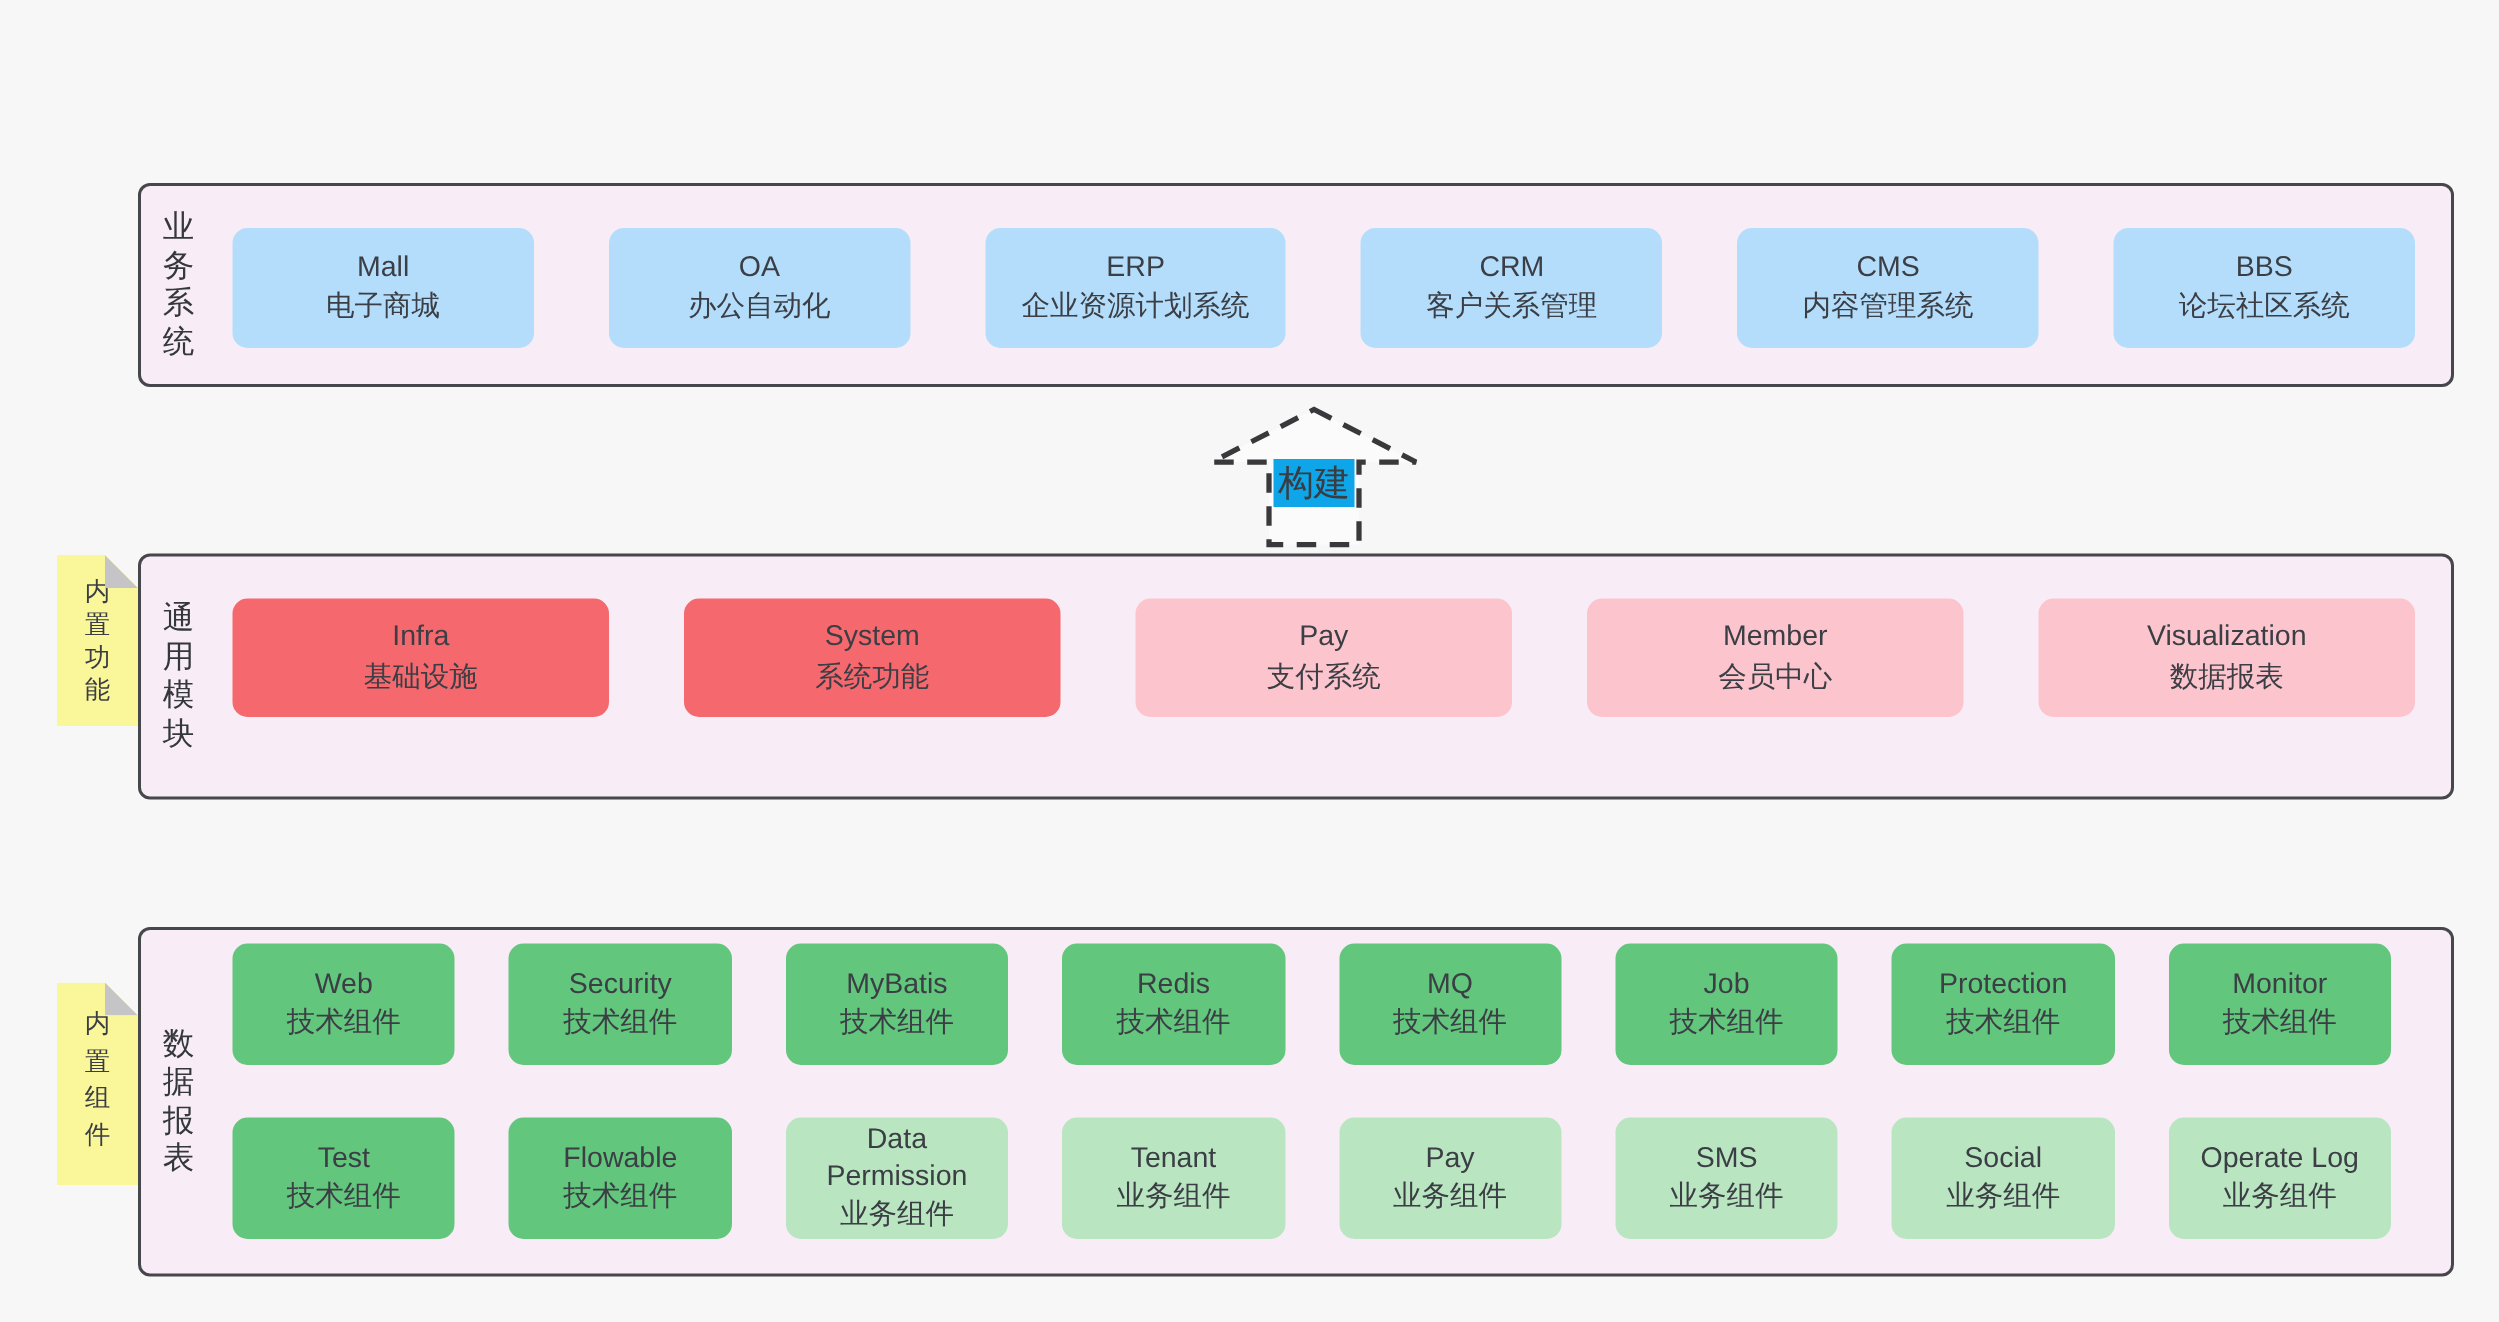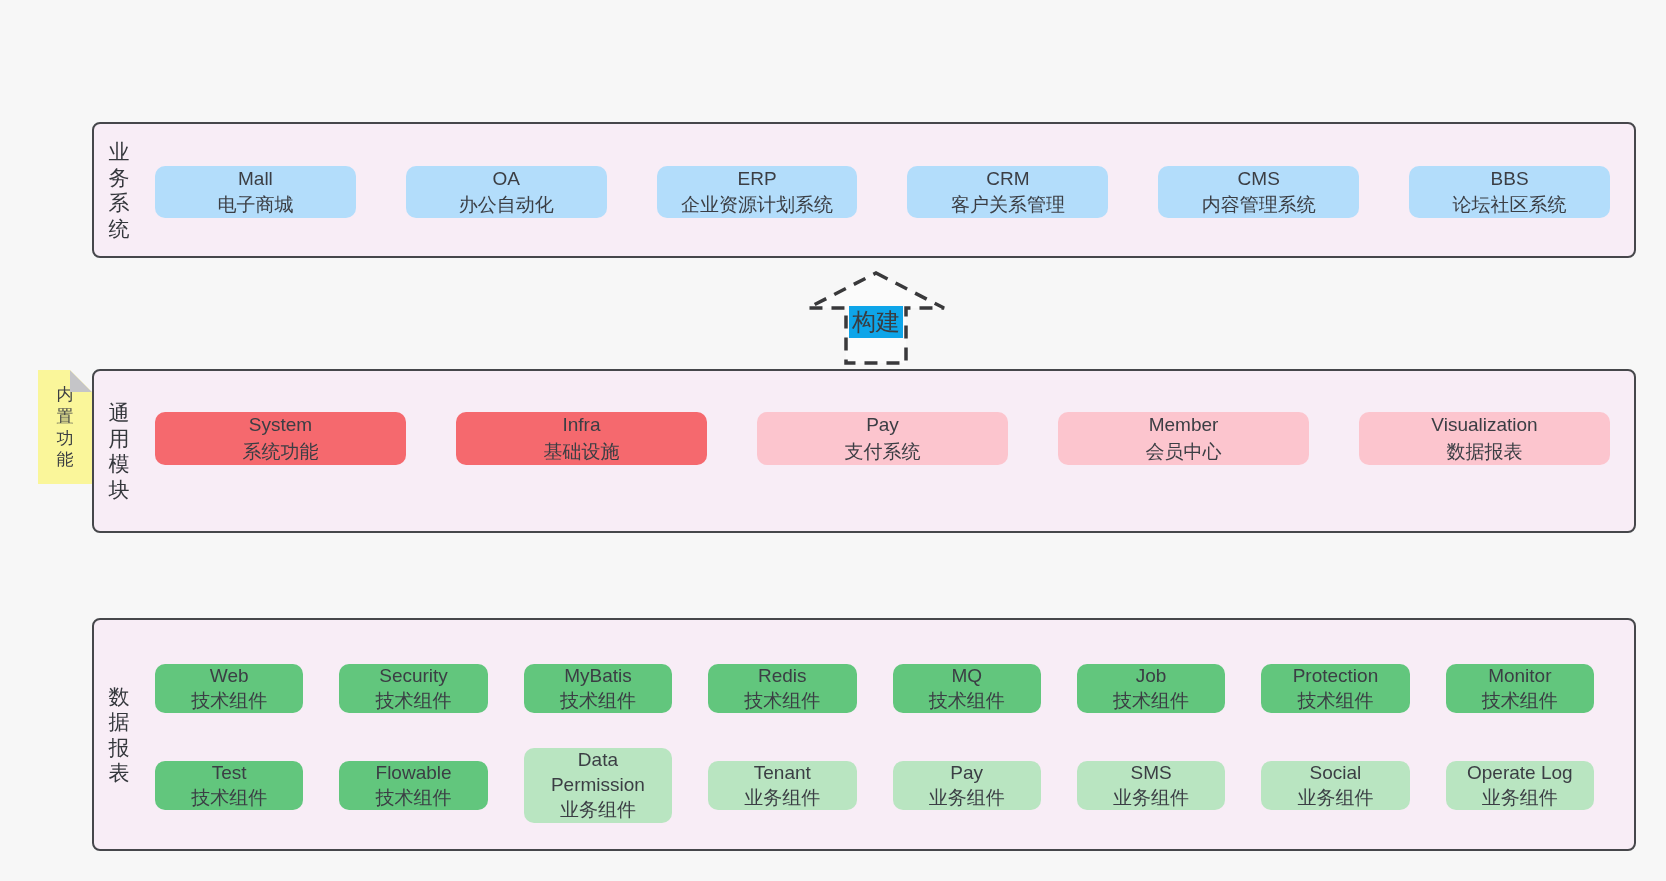--- a/index.html
+++ b/index.html
@@ -36,27 +36,26 @@
     font-size: 21px;
     line-height: 1.22;
     text-align: center;
     word-break: break-all;
     color: #34373c;
   }
 
   .row {
     position: absolute;
     display: flex;
-    align-items: center;
   }
   .row-6 { left: 61px; right: 24px; gap: 50px; }
   .row-8 { left: 61px; right: 40px; gap: 36px; }
   #panel-business .row-6 { top: 28px; height: 80px; }
   #panel-modules  .row-6 { top: 28px; height: 79px; }
-  #panel-components .row-top    { top: 28px;  height: 81px; }
+  #panel-components .row-top    { top: 9px;  height: 81px; }
   #panel-components .row-bottom { top: 125px; height: 81px; }
 
   .box {
     flex: 1;
     border-radius: 10px;
     display: flex;
     flex-direction: column;
     justify-content: center;
     align-items: center;
     text-align: center;
@@ -120,20 +119,23 @@
   #sticky-components .sticky-text { line-height: 1.45; margin-top: 16px; }
 </style>
 </head>
 <body>
 
 <div class="stage">
 
   <div class="sticky" id="sticky-modules">
     <span class="sticky-text">内置功能</span>
   </div>
+  <div class="sticky" id="sticky-components">
+    <span class="sticky-text">内置组件</span>
+  </div>
 
   <section class="panel" id="panel-business">
     <div class="layer-label">业务系统</div>
     <div class="row row-6">
         <div class="box v-blue">
           <div>Mall</div>
           <div>电子商城</div>
         </div>
         <div class="box v-blue">
           <div>OA</div>
@@ -162,26 +164,26 @@
     <svg width="142" height="96" viewBox="0 0 142 96">
       <path d="M71 3 L139 38 L101 38 L101 93 L41 93 L41 38 L3 38 Z" fill="#fbfbfb" stroke="#39393b" stroke-width="3.5" stroke-dasharray="13 9"></path>
     </svg>
     <span class="arrow-label">构建</span>
   </div>
 
   <section class="panel" id="panel-modules">
     <div class="layer-label">通用模块</div>
     <div class="row row-6">
         <div class="box v-red">
+          <div>Infra</div>
+          <div>基础设施</div>
+        </div>
+        <div class="box v-red">
           <div>System</div>
           <div>系统功能</div>
-        </div>
-        <div class="box v-red">
-          <div>Infra</div>
-          <div>基础设施</div>
         </div>
         <div class="box v-pink">
           <div>Pay</div>
           <div>支付系统</div>
         </div>
         <div class="box v-pink">
           <div>Member</div>
           <div>会员中心</div>
         </div>
         <div class="box v-pink">

